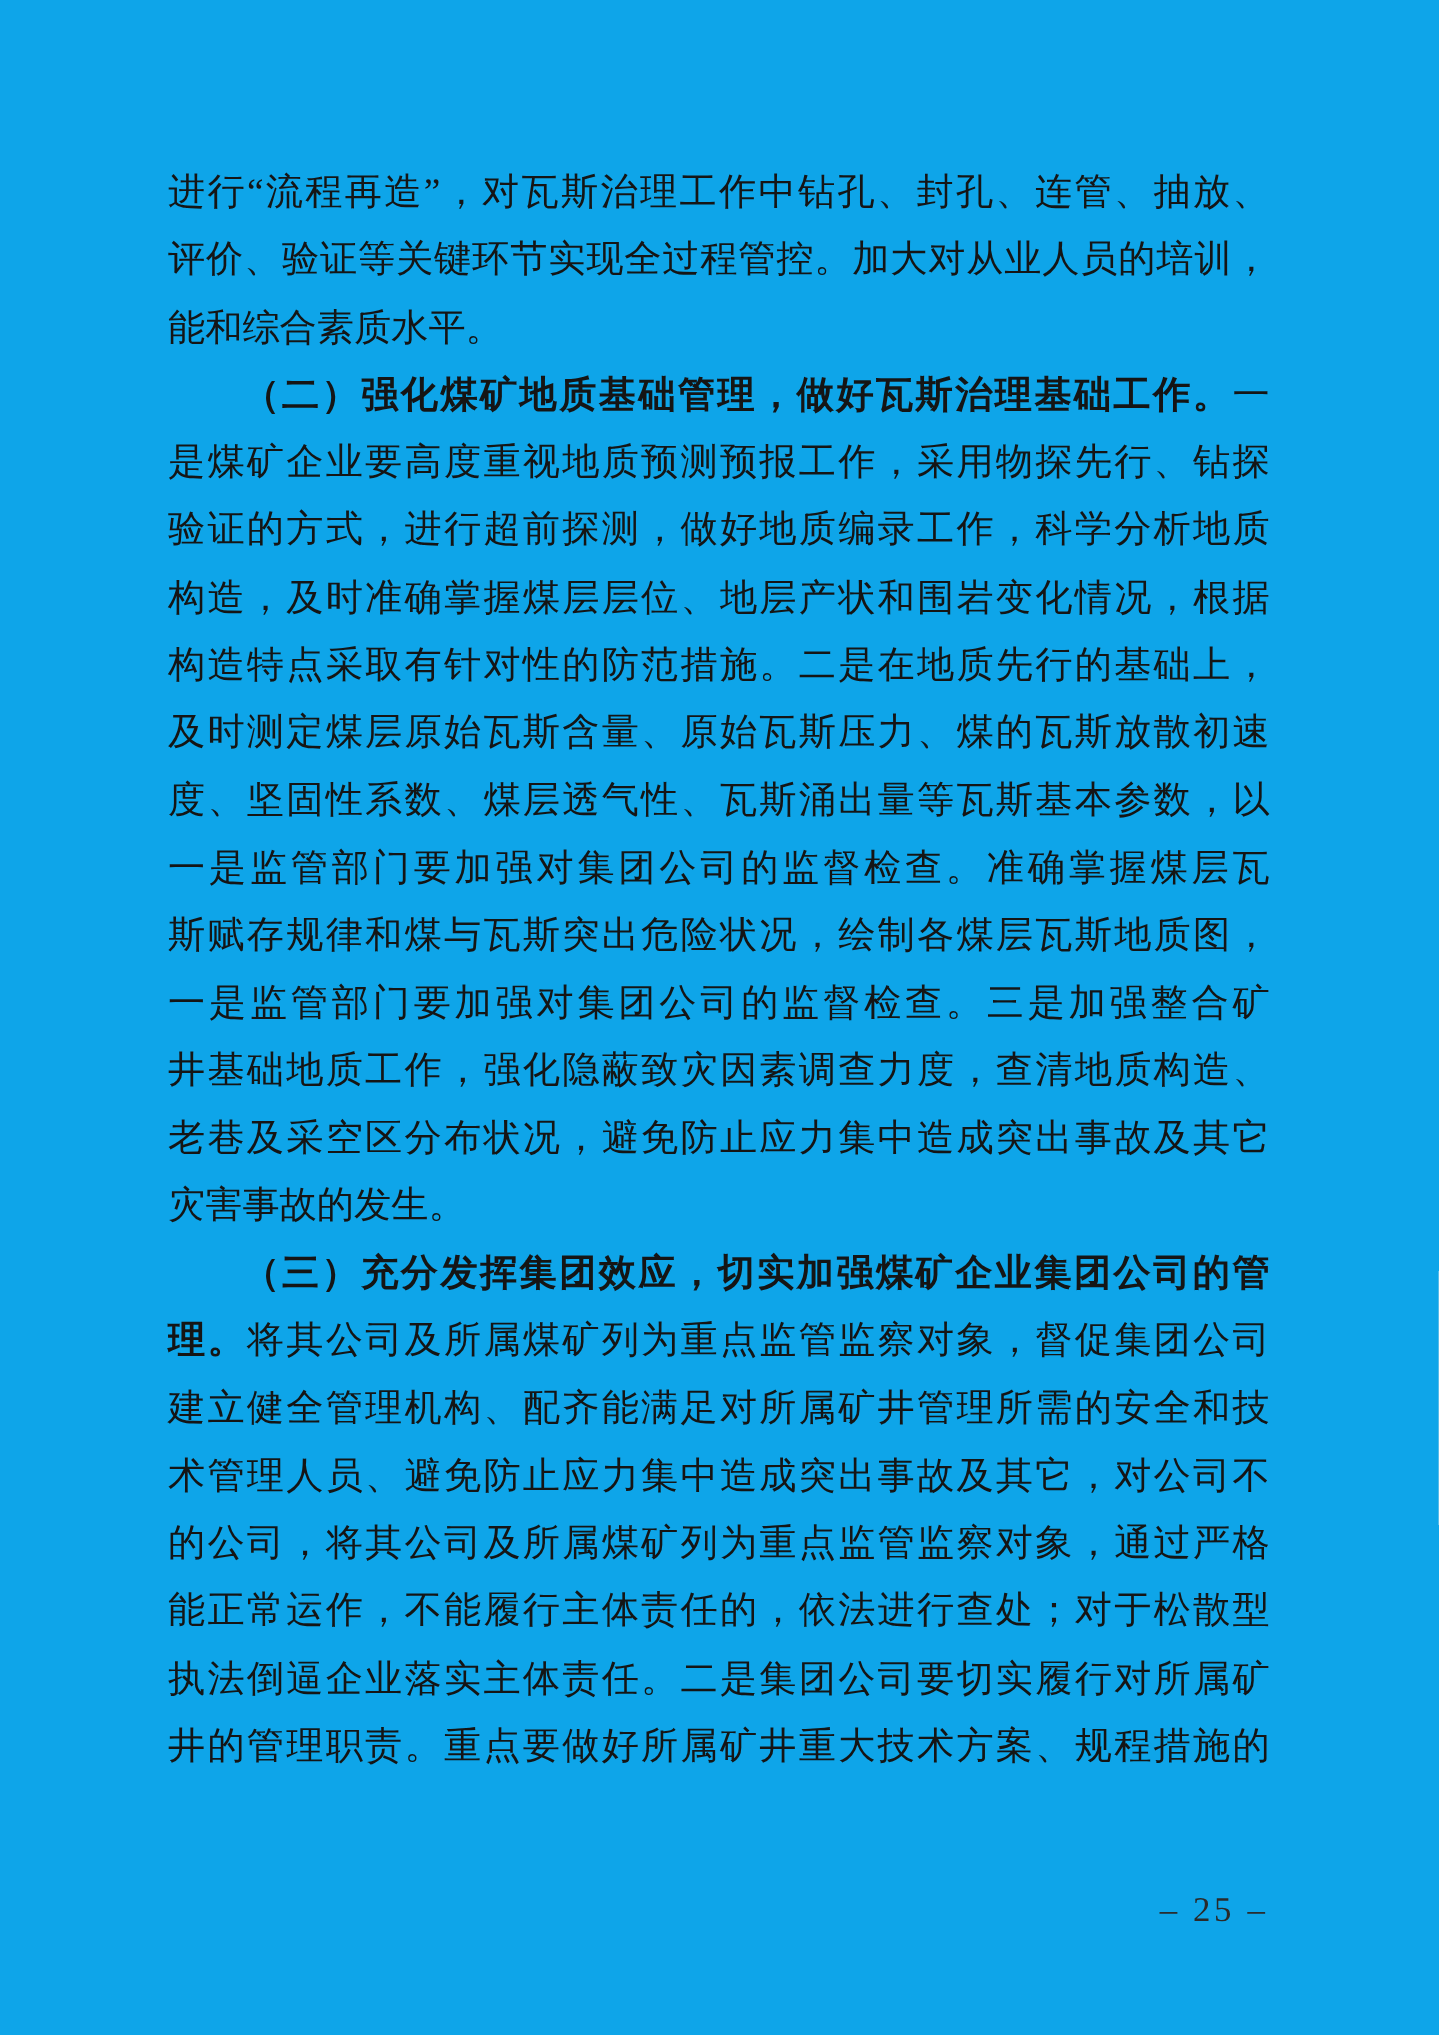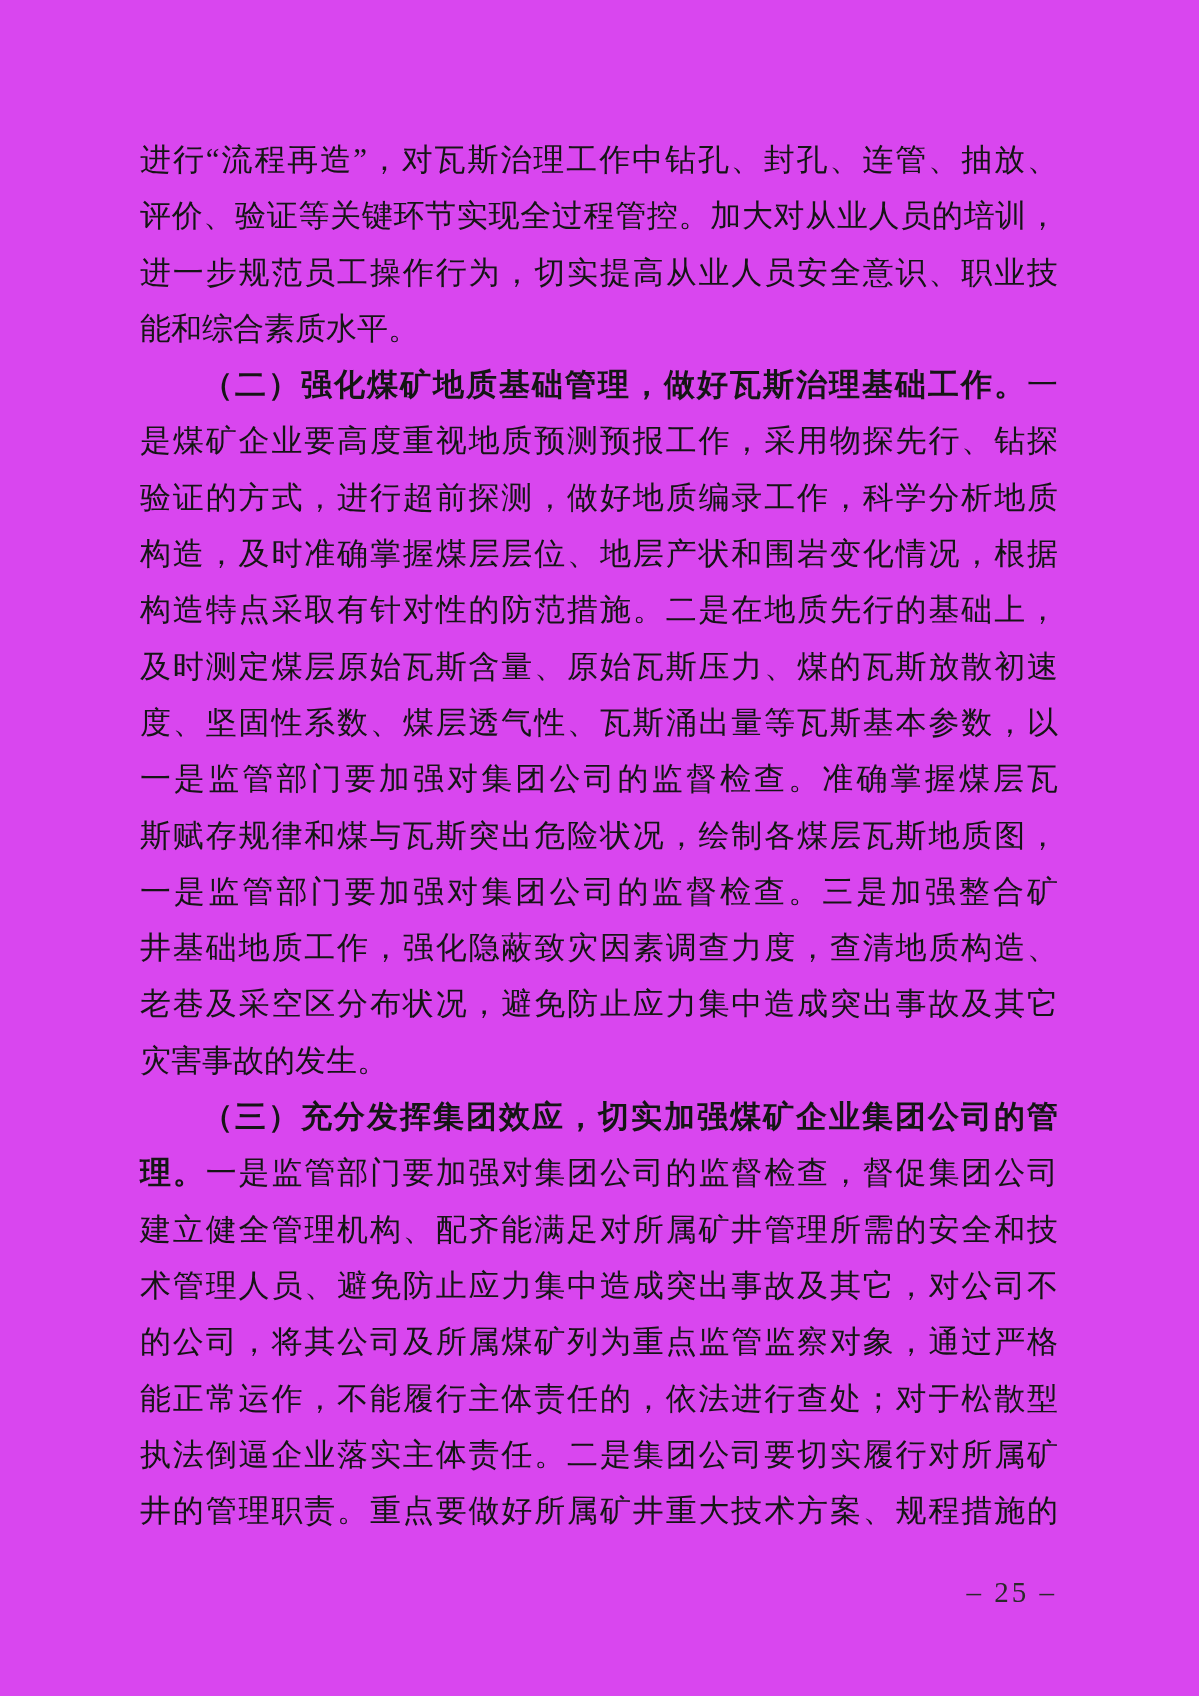--- a/index.html
+++ b/index.html
@@ -1,21 +1,21 @@
 <!DOCTYPE html>
 <html><head>
 <meta charset="utf-8">
 <style>
   html, body { margin: 0; padding: 0; background: #e8e8e8; }
   .page {
     position: relative;
     width: 1199px;
     height: 1696px;
     margin: 0 auto;
-    background: #d946ef;
+    background: #0ea5e9;
     overflow: hidden;
     font-family: "Liberation Serif", "DejaVu Serif", serif;
     color: #151515;
   }
   .textblock {
     position: absolute;
     left: 140px;
     top: 132px;
     width: 918px;
     font-size: 31px;
@@ -37,37 +37,36 @@
     font-family: "Liberation Serif", "DejaVu Serif", serif;
   }
 </style>
 </head>
 <body>
 
 <div class="page">
   <div class="textblock">
       <div class="line j"><span class="seg-body">进行“流程再造”，对瓦斯治理工作中钻孔、封孔、连管、抽放、</span></div>
       <div class="line j"><span class="seg-body">评价、验证等关键环节实现全过程管控。加大对从业人员的培训，</span></div>
-      <div class="line j"><span class="seg-body">进一步规范员工操作行为，切实提高从业人员安全意识、职业技</span></div>
       <div class="line"><span class="seg-body">能和综合素质水平。</span></div>
       <div class="line j indent"><span class="seg-heading">（二）强化煤矿地质基础管理，做好瓦斯治理基础工作。</span><span class="seg-body">一</span></div>
       <div class="line j"><span class="seg-body">是煤矿企业要高度重视地质预测预报工作，采用物探先行、钻探</span></div>
       <div class="line j"><span class="seg-body">验证的方式，进行超前探测，做好地质编录工作，科学分析地质</span></div>
       <div class="line j"><span class="seg-body">构造，及时准确掌握煤层层位、地层产状和围岩变化情况，根据</span></div>
       <div class="line j"><span class="seg-body">构造特点采取有针对性的防范措施。二是在地质先行的基础上，</span></div>
       <div class="line j"><span class="seg-body">及时测定煤层原始瓦斯含量、原始瓦斯压力、煤的瓦斯放散初速</span></div>
       <div class="line j"><span class="seg-body">度、坚固性系数、煤层透气性、瓦斯涌出量等瓦斯基本参数，以</span></div>
       <div class="line j"><span class="seg-body">一是监管部门要加强对集团公司的监督检查。准确掌握煤层瓦</span></div>
       <div class="line j"><span class="seg-body">斯赋存规律和煤与瓦斯突出危险状况，绘制各煤层瓦斯地质图，</span></div>
       <div class="line j"><span class="seg-body">一是监管部门要加强对集团公司的监督检查。三是加强整合矿</span></div>
       <div class="line j"><span class="seg-body">井基础地质工作，强化隐蔽致灾因素调查力度，查清地质构造、</span></div>
       <div class="line j"><span class="seg-body">老巷及采空区分布状况，避免防止应力集中造成突出事故及其它</span></div>
       <div class="line"><span class="seg-body">灾害事故的发生。</span></div>
       <div class="line j indent"><span class="seg-heading">（三）充分发挥集团效应，切实加强煤矿企业集团公司的管</span></div>
-      <div class="line j"><span class="seg-heading">理。</span><span class="seg-body">一是监管部门要加强对集团公司的监督检查，督促集团公司</span></div>
+      <div class="line j"><span class="seg-heading">理。</span><span class="seg-body">将其公司及所属煤矿列为重点监管监察对象，督促集团公司</span></div>
       <div class="line j"><span class="seg-body">建立健全管理机构、配齐能满足对所属矿井管理所需的安全和技</span></div>
       <div class="line j"><span class="seg-body">术管理人员、避免防止应力集中造成突出事故及其它，对公司不</span></div>
       <div class="line j"><span class="seg-body">的公司，将其公司及所属煤矿列为重点监管监察对象，通过严格</span></div>
       <div class="line j"><span class="seg-body">能正常运作，不能履行主体责任的，依法进行查处；对于松散型</span></div>
       <div class="line j"><span class="seg-body">执法倒逼企业落实主体责任。二是集团公司要切实履行对所属矿</span></div>
       <div class="line j"><span class="seg-body">井的管理职责。重点要做好所属矿井重大技术方案、规程措施的</span></div>
     </div>
   <div class="pagenum">– 25 –</div>
 </div>
 

